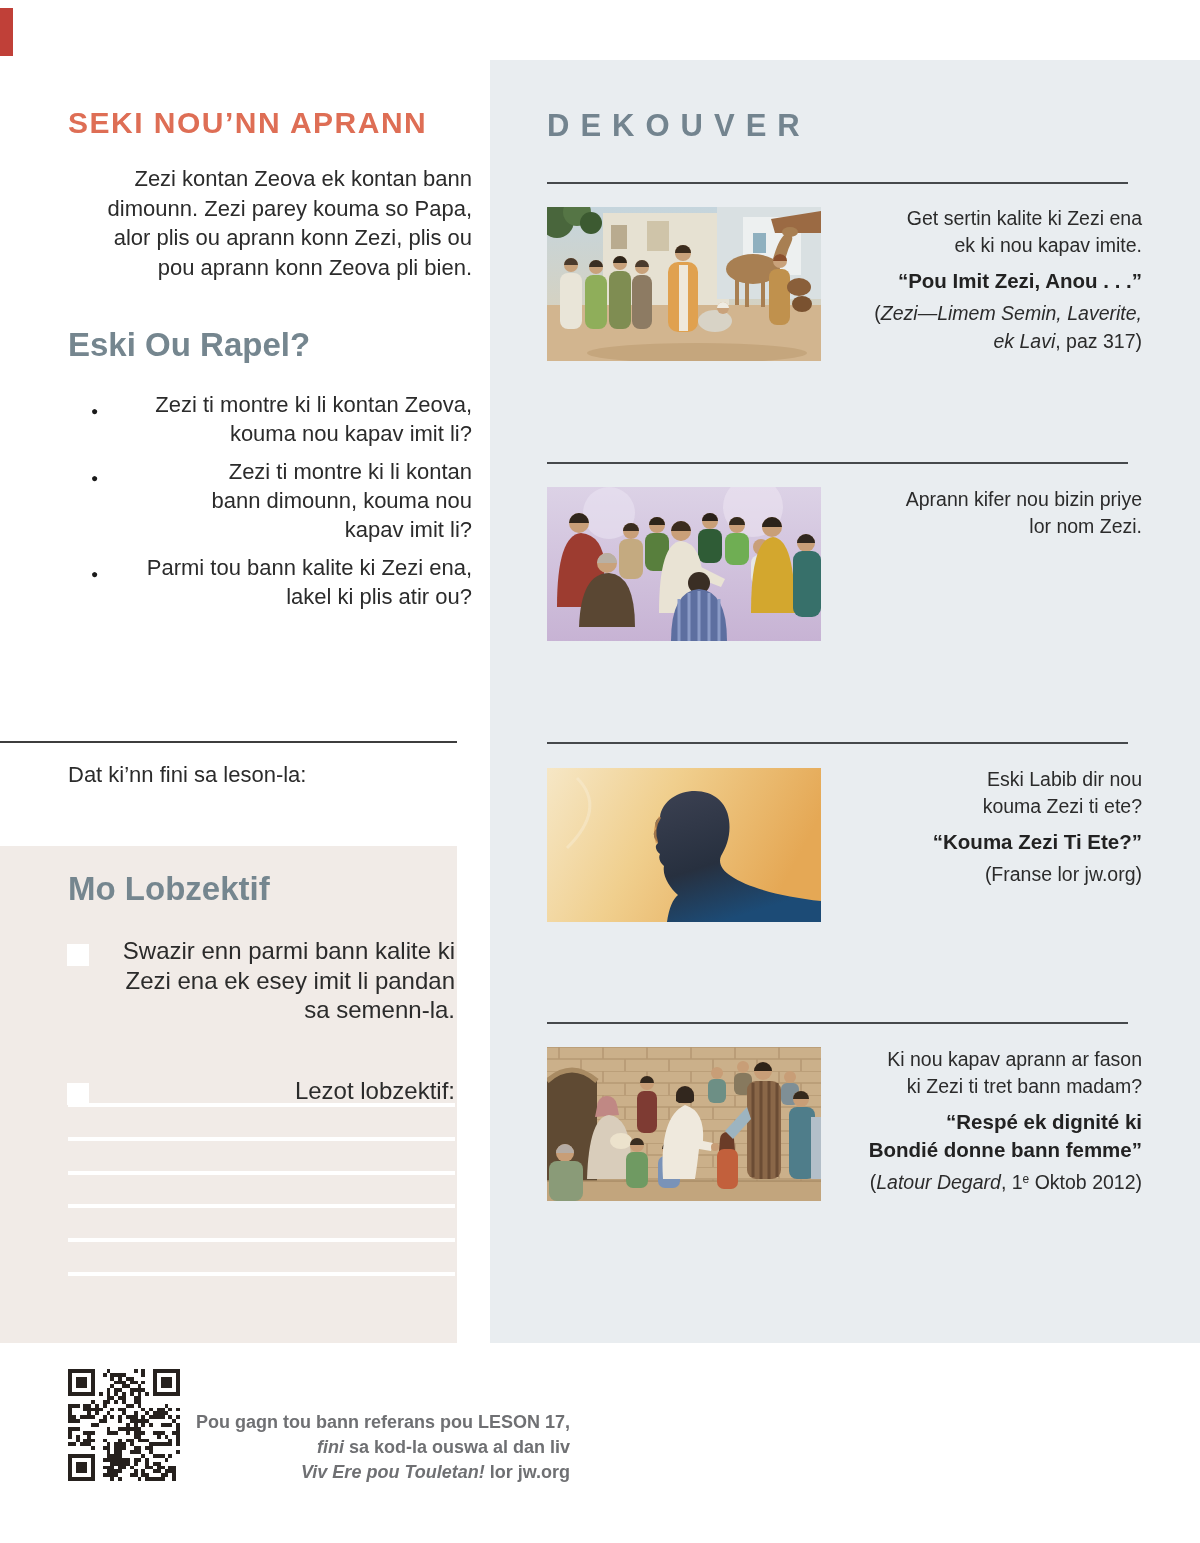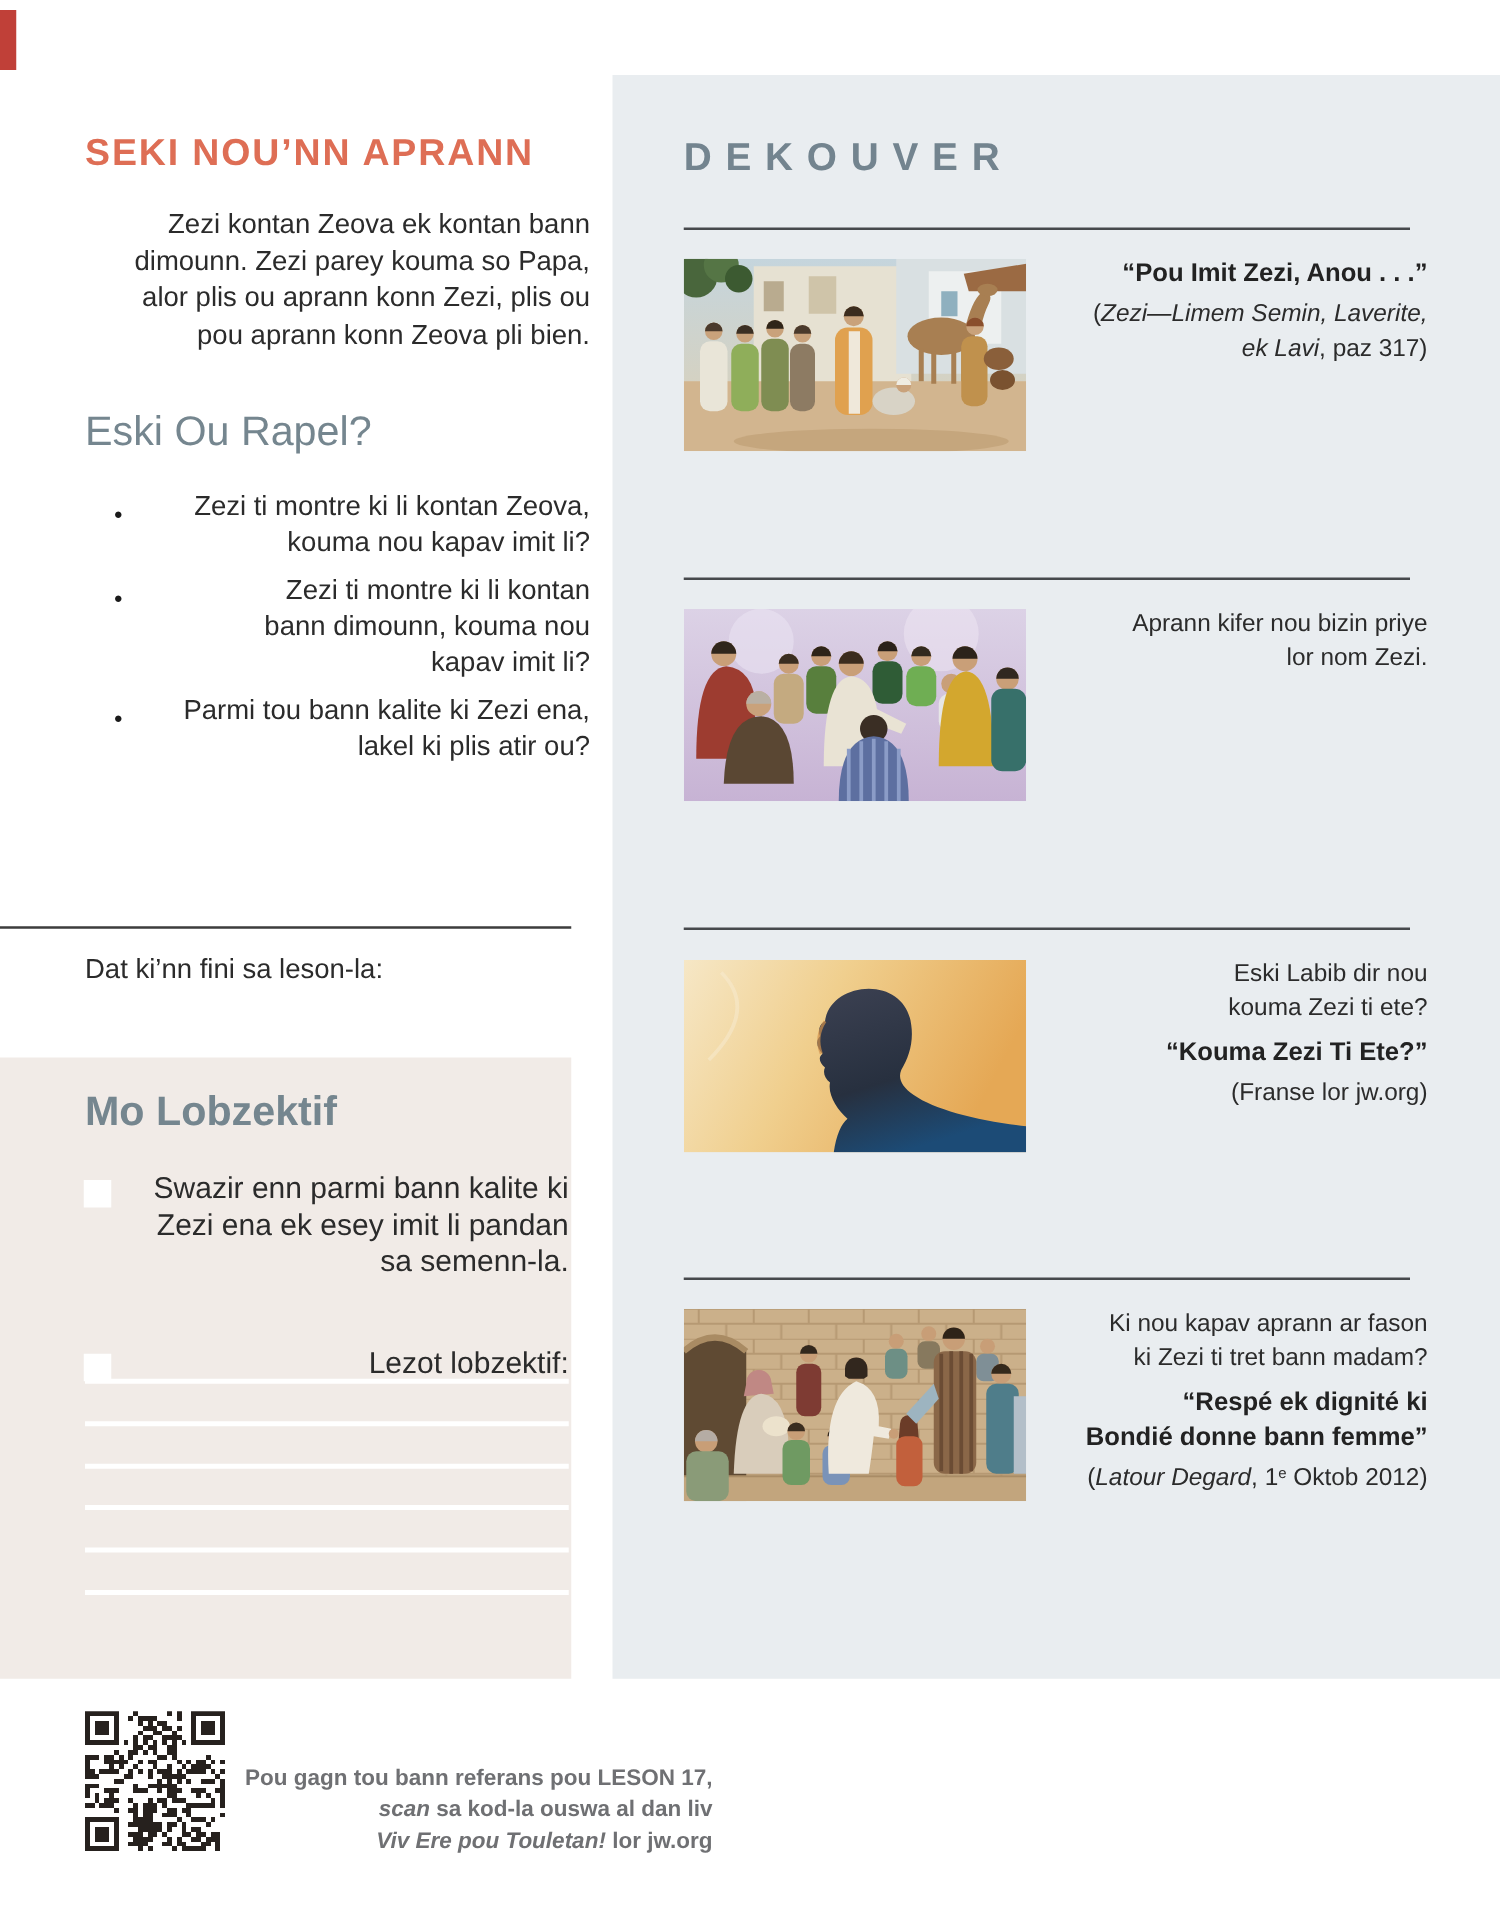--- a/index.html
+++ b/index.html
@@ -6,21 +6,21 @@
   .page{position:relative;width:1200px;height:1543px;background:#fff;overflow:hidden;
         font-family:"Liberation Sans",sans-serif;color:#2b2b2b;text-align:right;}
   
   .red-tab{position:absolute;left:0;top:8px;width:13px;height:48px;background:#c04038;}
   
   .learned-title{position:absolute;left:68px;top:108px;margin:0;font-size:30px;line-height:1;
                  font-weight:700;letter-spacing:1.5px;color:#de6e55;}
   .body-copy{position:absolute;left:68px;top:164px;width:404px;margin:0;font-size:22px;
              line-height:29.5px;white-space:pre-line;}
   .recall-title{position:absolute;left:68px;top:328px;margin:0;font-size:33px;line-height:1;
-                font-weight:400;color:#75868f;}
+                font-weight:700;color:#75868f;}
   .recall-list{position:absolute;left:90px;top:390px;width:382px;margin:0;padding:0;list-style:none;}
   .recall-list li{position:relative;padding-left:28px;margin:0 0 9px 0;font-size:22px;
                   line-height:29px;white-space:pre-line;}
   .recall-list li::before{content:"●";position:absolute;left:1px;top:7px;font-size:12px;color:#1a1a1a;}
   .left-rule{position:absolute;left:0;top:741px;width:457px;height:2px;background:#3d3d3d;}
   .date-label{position:absolute;left:68px;top:762px;margin:0;font-size:22px;}
   .objectives-box{position:absolute;left:0;top:846px;width:457px;height:497px;background:#f1ebe7;}
   .objectives-title{position:absolute;left:68px;top:872px;margin:0;font-size:33px;line-height:1;
                     font-weight:600;color:#75868f;}
   .checkbox{position:absolute;width:22px;height:22px;background:#ffffff;}
@@ -148,20 +148,22 @@
         <circle cx="176" cy="101" r="6" fill="#c9a27b"></circle>
           <path d="M170,101 a6,6 0 0 1 12,0 z" fill="#efece2"></path>
         <circle cx="233" cy="54" r="7" fill="#c9a27b"></circle>
           <path d="M226,54 a7,7 0 0 1 14,0 z" fill="#8a4f2d"></path>
         <rect x="222" y="62" width="21" height="56" rx="8" fill="#c0914d"></rect>
         <ellipse cx="252" cy="80" rx="12" ry="9" fill="#8a5f3a"></ellipse>
           <ellipse cx="255" cy="97" rx="10" ry="8" fill="#7a5230"></ellipse>
       </svg>
     </div>
     <div class="sec-text st1">
+      <p class="intro">Get sertin kalite ki Zezi ena
+ek ki nou kapav imite.</p>
       <p class="quote">“Pou Imit Zezi, Anou . . .”</p>
       <p class="ref"><span>(</span><span class="it">Zezi—Limem Semin, Laverite,
 ek Lavi</span><span>, paz 317)</span></p>
     </div>
 
     <div class="sec-divider dv2"></div>
     <div class="thumb th2">
       <svg viewBox="0 0 274 154" width="274" height="154" role="img">
         <defs>
             <linearGradient id="b-bg" x1="0" y1="0" x2="0" y2="1">
@@ -301,14 +303,14 @@
 Bondié donne bann femme”</p>
       <p class="ref"><span>(</span><span class="it">Latour Degard</span><span>, 1</span><sup>e</sup><span> Oktob 2012)</span></p>
     </div>
   </section>
 
   <div class="qr">
     <svg id="qr-svg" viewBox="0 0 29 29" width="112" height="112" shape-rendering="crispEdges">
         <path d="M0 0h1v1h-1zM1 0h1v1h-1zM2 0h1v1h-1zM3 0h1v1h-1zM4 0h1v1h-1zM5 0h1v1h-1zM6 0h1v1h-1zM10 0h1v1h-1zM17 0h1v1h-1zM19 0h1v1h-1zM22 0h1v1h-1zM23 0h1v1h-1zM24 0h1v1h-1zM25 0h1v1h-1zM26 0h1v1h-1zM27 0h1v1h-1zM28 0h1v1h-1zM0 1h1v1h-1zM6 1h1v1h-1zM9 1h1v1h-1zM11 1h1v1h-1zM12 1h1v1h-1zM13 1h1v1h-1zM14 1h1v1h-1zM19 1h1v1h-1zM22 1h1v1h-1zM28 1h1v1h-1zM0 2h1v1h-1zM2 2h1v1h-1zM3 2h1v1h-1zM4 2h1v1h-1zM6 2h1v1h-1zM11 2h1v1h-1zM13 2h1v1h-1zM15 2h1v1h-1zM16 2h1v1h-1zM22 2h1v1h-1zM24 2h1v1h-1zM25 2h1v1h-1zM26 2h1v1h-1zM28 2h1v1h-1zM0 3h1v1h-1zM2 3h1v1h-1zM3 3h1v1h-1zM4 3h1v1h-1zM6 3h1v1h-1zM12 3h1v1h-1zM13 3h1v1h-1zM14 3h1v1h-1zM16 3h1v1h-1zM17 3h1v1h-1zM19 3h1v1h-1zM22 3h1v1h-1zM24 3h1v1h-1zM25 3h1v1h-1zM26 3h1v1h-1zM28 3h1v1h-1zM0 4h1v1h-1zM2 4h1v1h-1zM3 4h1v1h-1zM4 4h1v1h-1zM6 4h1v1h-1zM11 4h1v1h-1zM14 4h1v1h-1zM15 4h1v1h-1zM18 4h1v1h-1zM22 4h1v1h-1zM24 4h1v1h-1zM25 4h1v1h-1zM26 4h1v1h-1zM28 4h1v1h-1zM0 5h1v1h-1zM6 5h1v1h-1zM10 5h1v1h-1zM12 5h1v1h-1zM13 5h1v1h-1zM16 5h1v1h-1zM17 5h1v1h-1zM18 5h1v1h-1zM19 5h1v1h-1zM22 5h1v1h-1zM28 5h1v1h-1zM0 6h1v1h-1zM1 6h1v1h-1zM2 6h1v1h-1zM3 6h1v1h-1zM4 6h1v1h-1zM5 6h1v1h-1zM6 6h1v1h-1zM8 6h1v1h-1zM10 6h1v1h-1zM12 6h1v1h-1zM14 6h1v1h-1zM16 6h1v1h-1zM18 6h1v1h-1zM20 6h1v1h-1zM22 6h1v1h-1zM23 6h1v1h-1zM24 6h1v1h-1zM25 6h1v1h-1zM26 6h1v1h-1zM27 6h1v1h-1zM28 6h1v1h-1zM10 7h1v1h-1zM11 7h1v1h-1zM13 7h1v1h-1zM14 7h1v1h-1zM17 7h1v1h-1zM18 7h1v1h-1zM6 8h1v1h-1zM9 8h1v1h-1zM10 8h1v1h-1zM12 8h1v1h-1zM14 8h1v1h-1zM17 8h1v1h-1zM18 8h1v1h-1zM0 9h1v1h-1zM1 9h1v1h-1zM2 9h1v1h-1zM4 9h1v1h-1zM5 9h1v1h-1zM7 9h1v1h-1zM9 9h1v1h-1zM15 9h1v1h-1zM16 9h1v1h-1zM18 9h1v1h-1zM25 9h1v1h-1zM0 10h1v1h-1zM4 10h1v1h-1zM5 10h1v1h-1zM6 10h1v1h-1zM7 10h1v1h-1zM8 10h1v1h-1zM11 10h1v1h-1zM13 10h1v1h-1zM14 10h1v1h-1zM19 10h1v1h-1zM21 10h1v1h-1zM23 10h1v1h-1zM24 10h1v1h-1zM26 10h1v1h-1zM28 10h1v1h-1zM0 11h1v1h-1zM5 11h1v1h-1zM7 11h1v1h-1zM10 11h1v1h-1zM14 11h1v1h-1zM17 11h1v1h-1zM20 11h1v1h-1zM22 11h1v1h-1zM23 11h1v1h-1zM24 11h1v1h-1zM25 11h1v1h-1zM0 12h1v1h-1zM1 12h1v1h-1zM3 12h1v1h-1zM4 12h1v1h-1zM5 12h1v1h-1zM6 12h1v1h-1zM9 12h1v1h-1zM11 12h1v1h-1zM13 12h1v1h-1zM15 12h1v1h-1zM16 12h1v1h-1zM17 12h1v1h-1zM19 12h1v1h-1zM21 12h1v1h-1zM22 12h1v1h-1zM23 12h1v1h-1zM24 12h1v1h-1zM26 12h1v1h-1zM28 12h1v1h-1zM0 13h1v1h-1zM1 13h1v1h-1zM2 13h1v1h-1zM8 13h1v1h-1zM9 13h1v1h-1zM13 13h1v1h-1zM16 13h1v1h-1zM17 13h1v1h-1zM18 13h1v1h-1zM19 13h1v1h-1zM20 13h1v1h-1zM27 13h1v1h-1zM6 14h1v1h-1zM7 14h1v1h-1zM15 14h1v1h-1zM17 14h1v1h-1zM19 14h1v1h-1zM21 14h1v1h-1zM24 14h1v1h-1zM25 14h1v1h-1zM26 14h1v1h-1zM28 14h1v1h-1zM0 15h1v1h-1zM1 15h1v1h-1zM2 15h1v1h-1zM10 15h1v1h-1zM13 15h1v1h-1zM14 15h1v1h-1zM15 15h1v1h-1zM16 15h1v1h-1zM17 15h1v1h-1zM18 15h1v1h-1zM28 15h1v1h-1zM0 16h1v1h-1zM4 16h1v1h-1zM5 16h1v1h-1zM6 16h1v1h-1zM10 16h1v1h-1zM11 16h1v1h-1zM12 16h1v1h-1zM15 16h1v1h-1zM17 16h1v1h-1zM18 16h1v1h-1zM19 16h1v1h-1zM22 16h1v1h-1zM23 16h1v1h-1zM24 16h1v1h-1zM27 16h1v1h-1zM28 16h1v1h-1zM0 17h1v1h-1zM2 17h1v1h-1zM5 17h1v1h-1zM17 17h1v1h-1zM18 17h1v1h-1zM23 17h1v1h-1zM25 17h1v1h-1zM28 17h1v1h-1zM2 18h1v1h-1zM4 18h1v1h-1zM5 18h1v1h-1zM6 18h1v1h-1zM9 18h1v1h-1zM13 18h1v1h-1zM15 18h1v1h-1zM16 18h1v1h-1zM18 18h1v1h-1zM19 18h1v1h-1zM20 18h1v1h-1zM26 18h1v1h-1zM28 18h1v1h-1zM0 19h1v1h-1zM1 19h1v1h-1zM3 19h1v1h-1zM4 19h1v1h-1zM5 19h1v1h-1zM10 19h1v1h-1zM12 19h1v1h-1zM13 19h1v1h-1zM14 19h1v1h-1zM16 19h1v1h-1zM21 19h1v1h-1zM22 19h1v1h-1zM23 19h1v1h-1zM24 19h1v1h-1zM25 19h1v1h-1zM26 19h1v1h-1zM28 19h1v1h-1zM6 20h1v1h-1zM9 20h1v1h-1zM10 20h1v1h-1zM12 20h1v1h-1zM13 20h1v1h-1zM14 20h1v1h-1zM17 20h1v1h-1zM18 20h1v1h-1zM20 20h1v1h-1zM21 20h1v1h-1zM10 21h1v1h-1zM12 21h1v1h-1zM13 21h1v1h-1zM16 21h1v1h-1zM17 21h1v1h-1zM18 21h1v1h-1zM21 21h1v1h-1zM28 21h1v1h-1zM0 22h1v1h-1zM1 22h1v1h-1zM2 22h1v1h-1zM3 22h1v1h-1zM4 22h1v1h-1zM5 22h1v1h-1zM6 22h1v1h-1zM10 22h1v1h-1zM11 22h1v1h-1zM12 22h1v1h-1zM13 22h1v1h-1zM19 22h1v1h-1zM22 22h1v1h-1zM23 22h1v1h-1zM24 22h1v1h-1zM26 22h1v1h-1zM0 23h1v1h-1zM6 23h1v1h-1zM9 23h1v1h-1zM10 23h1v1h-1zM11 23h1v1h-1zM12 23h1v1h-1zM13 23h1v1h-1zM14 23h1v1h-1zM15 23h1v1h-1zM17 23h1v1h-1zM18 23h1v1h-1zM20 23h1v1h-1zM25 23h1v1h-1zM0 24h1v1h-1zM2 24h1v1h-1zM3 24h1v1h-1zM4 24h1v1h-1zM6 24h1v1h-1zM11 24h1v1h-1zM12 24h1v1h-1zM13 24h1v1h-1zM14 24h1v1h-1zM15 24h1v1h-1zM17 24h1v1h-1zM20 24h1v1h-1zM22 24h1v1h-1zM23 24h1v1h-1zM0 25h1v1h-1zM2 25h1v1h-1zM3 25h1v1h-1zM4 25h1v1h-1zM6 25h1v1h-1zM9 25h1v1h-1zM10 25h1v1h-1zM11 25h1v1h-1zM13 25h1v1h-1zM14 25h1v1h-1zM16 25h1v1h-1zM20 25h1v1h-1zM21 25h1v1h-1zM23 25h1v1h-1zM24 25h1v1h-1zM26 25h1v1h-1zM27 25h1v1h-1zM0 26h1v1h-1zM2 26h1v1h-1zM3 26h1v1h-1zM4 26h1v1h-1zM6 26h1v1h-1zM10 26h1v1h-1zM11 26h1v1h-1zM12 26h1v1h-1zM13 26h1v1h-1zM17 26h1v1h-1zM19 26h1v1h-1zM22 26h1v1h-1zM23 26h1v1h-1zM25 26h1v1h-1zM26 26h1v1h-1zM27 26h1v1h-1zM0 27h1v1h-1zM6 27h1v1h-1zM9 27h1v1h-1zM10 27h1v1h-1zM11 27h1v1h-1zM12 27h1v1h-1zM16 27h1v1h-1zM17 27h1v1h-1zM19 27h1v1h-1zM20 27h1v1h-1zM24 27h1v1h-1zM25 27h1v1h-1zM27 27h1v1h-1zM0 28h1v1h-1zM1 28h1v1h-1zM2 28h1v1h-1zM3 28h1v1h-1zM4 28h1v1h-1zM5 28h1v1h-1zM6 28h1v1h-1zM11 28h1v1h-1zM13 28h1v1h-1zM18 28h1v1h-1zM20 28h1v1h-1zM21 28h1v1h-1zM22 28h1v1h-1zM23 28h1v1h-1zM24 28h1v1h-1zM27 28h1v1h-1z" fill="#26211e"></path>
       </svg>
   </div>
-  <p class="footer-text"><span>Pou gagn tou bann referans pou LESON 17,</span><br><span class="it">scan</span><span> sa kod-la ouswa al dan liv</span><br><span class="it">Viv Ere pou Touletan!</span><span> lor jw.org</span></p>
+  <p class="footer-text"><span>Pou gagn tou bann referans pou LESON 17,</span><br><span class="it">fini</span><span> sa kod-la ouswa al dan liv</span><br><span class="it">Viv Ere pou Touletan!</span><span> lor jw.org</span></p>
 </div>
 
 </body></html>

